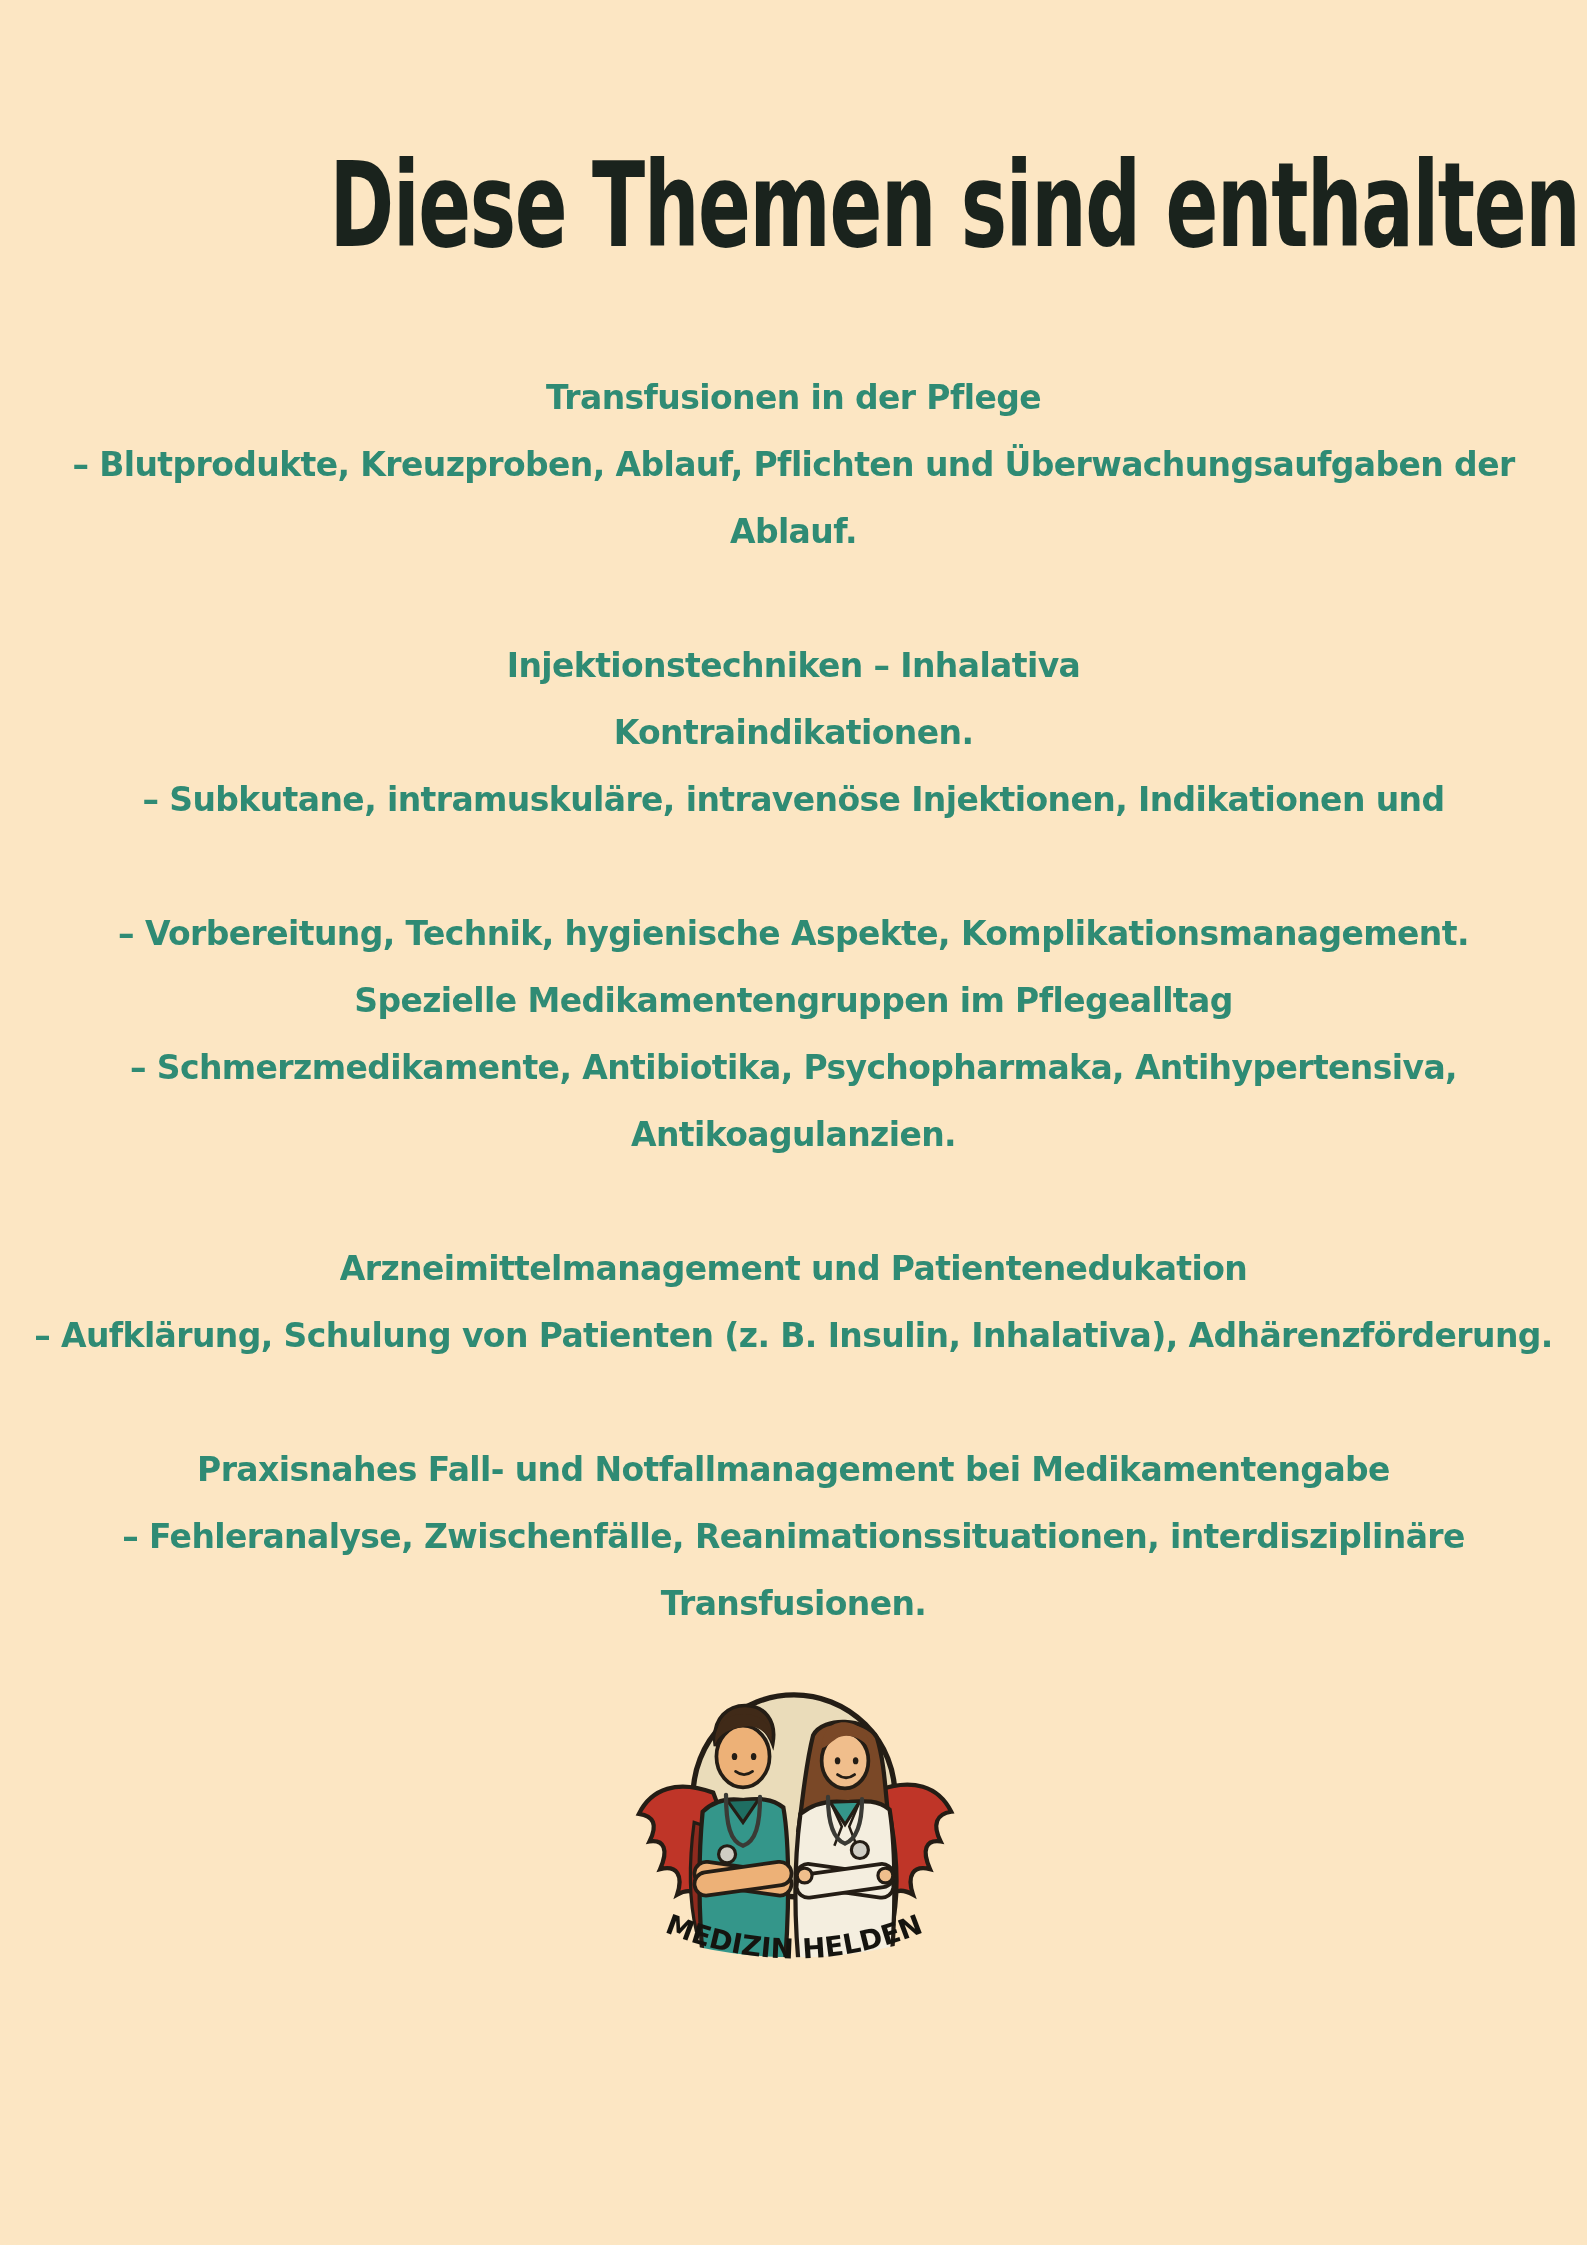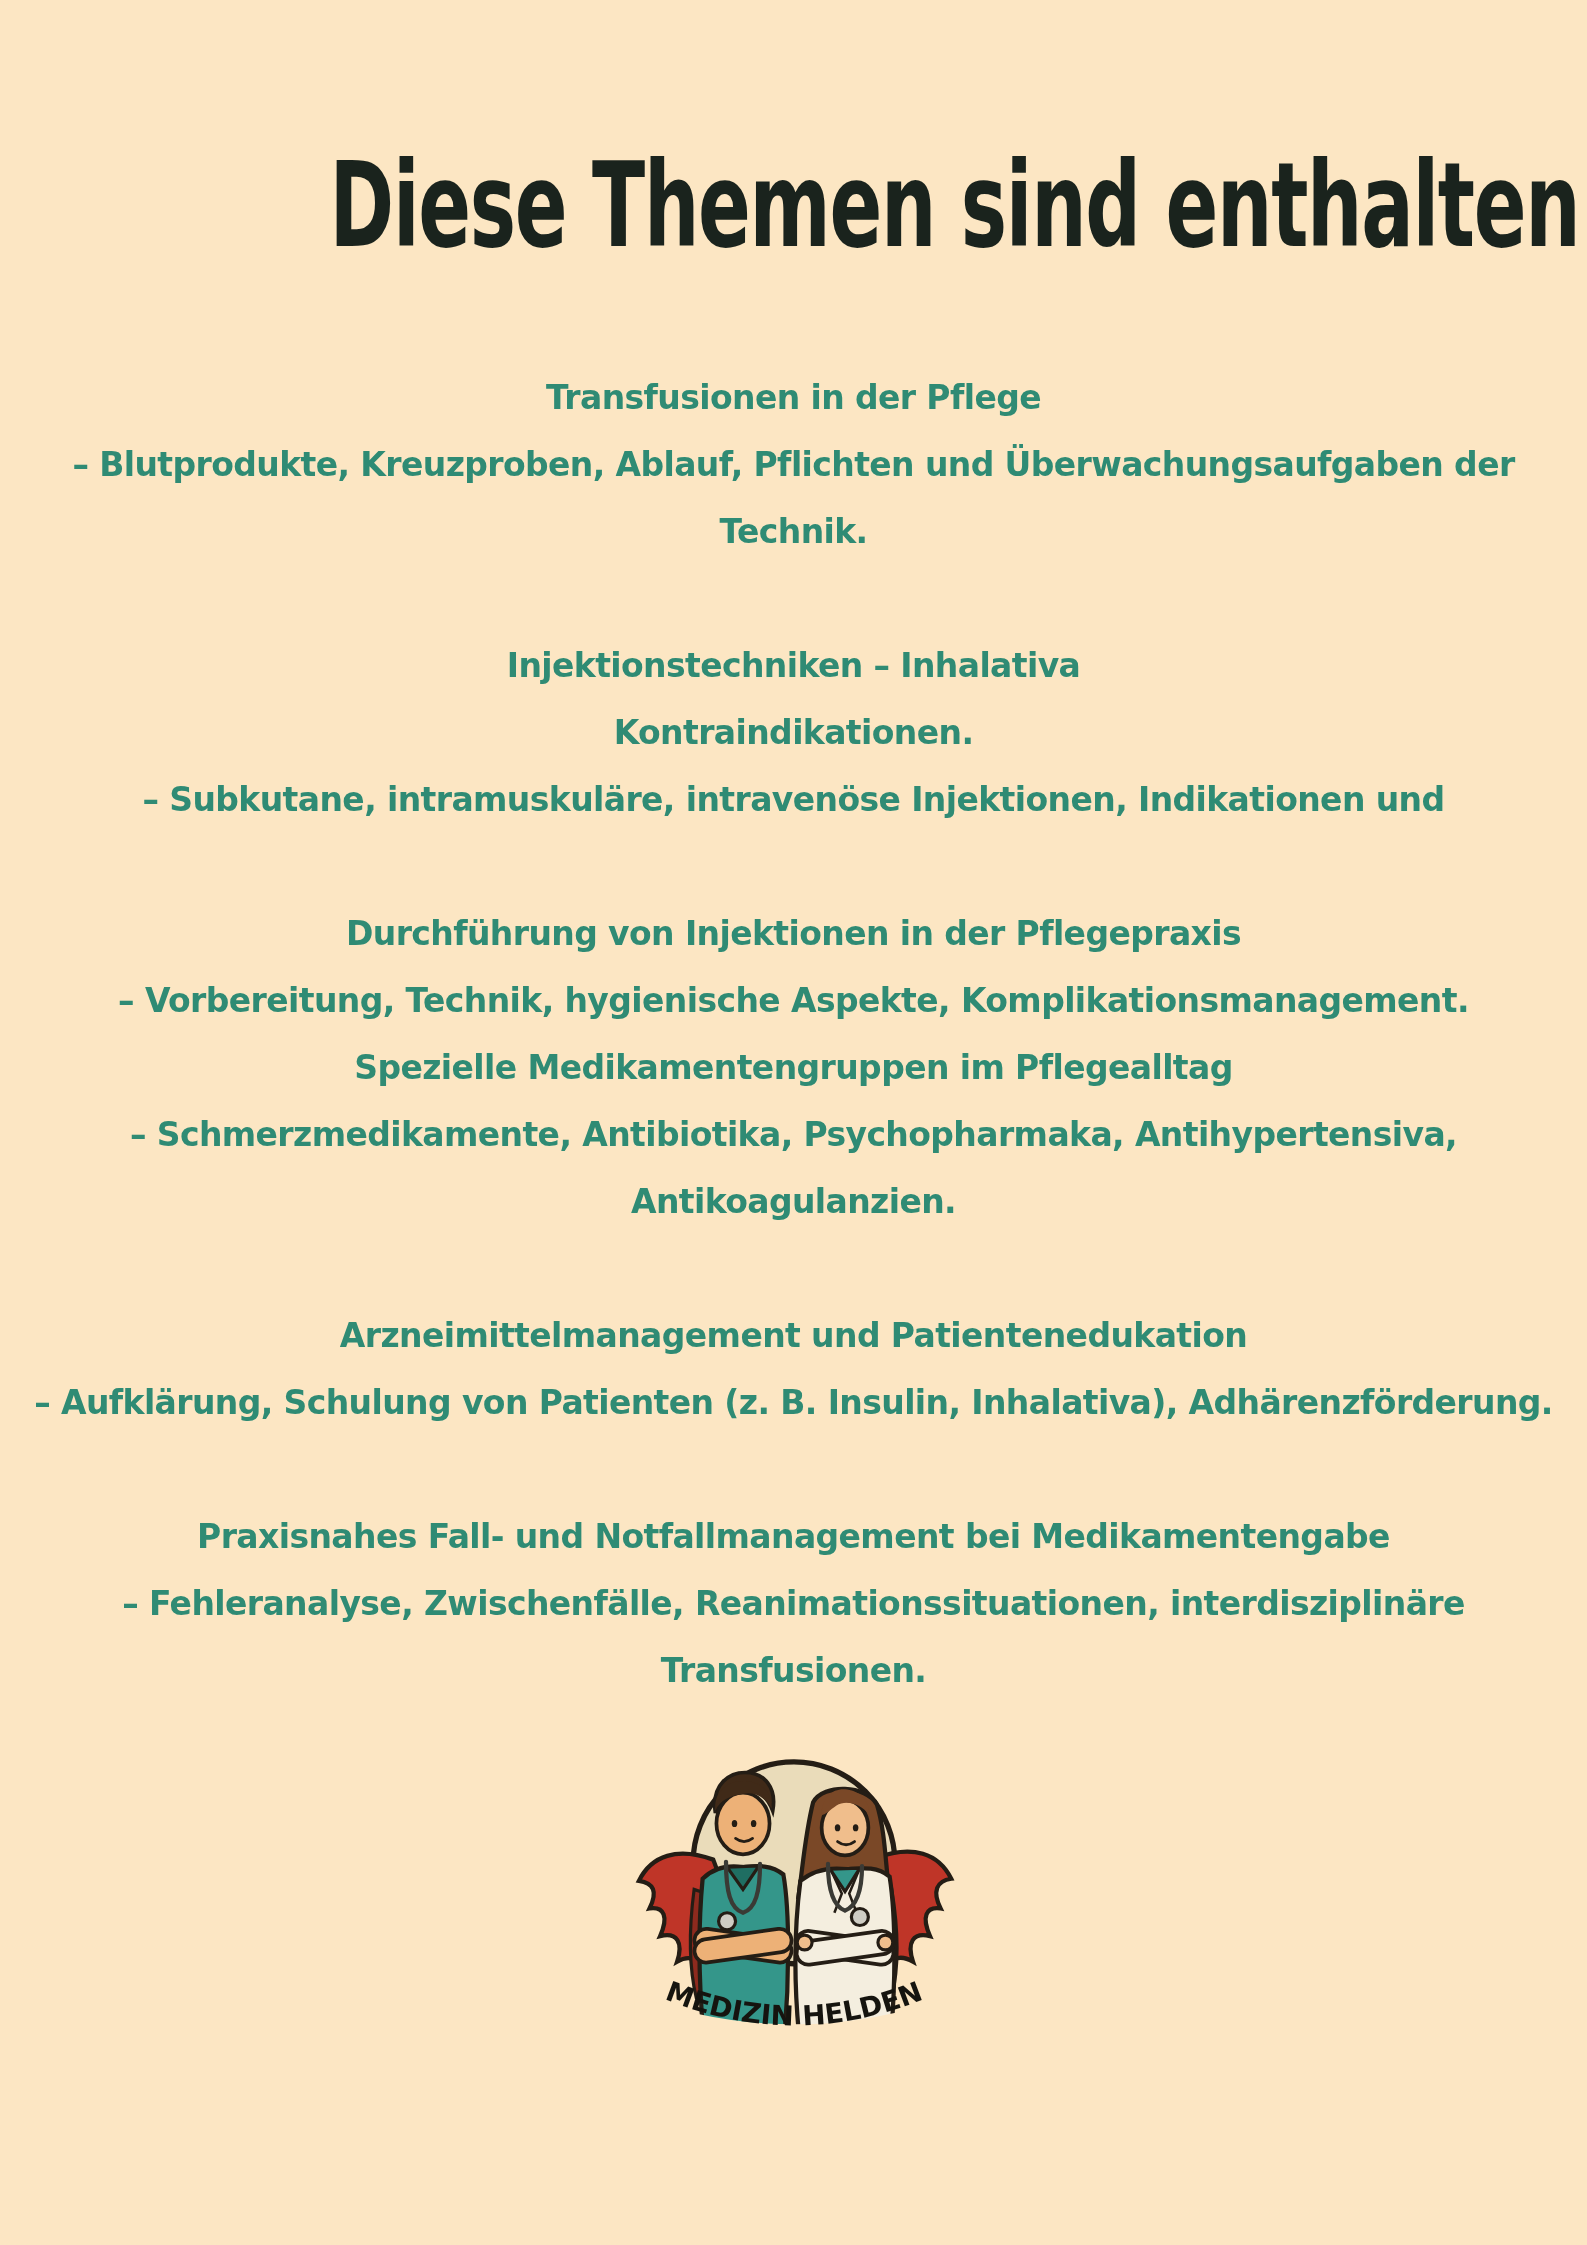--- a/index.html
+++ b/index.html
@@ -74,29 +74,28 @@
 </style>
 </head>
 <body>
 
 <h1 class="title"><span class="title-inner">Diese Themen sind enthalten:</span></h1>
 
 <div class="sections" id="sections">
     <div class="section">
       <div class="heading">Transfusionen in der Pflege</div>
       <div class="line">– Blutprodukte, Kreuzproben, Ablauf, Pflichten und Überwachungsaufgaben der</div>
-      <div class="line">Technik.</div>
+      <div class="line">Ablauf.</div>
     </div>
     <div class="section">
       <div class="heading">Injektionstechniken – Inhalativa</div>
       <div class="line">Kontraindikationen.</div>
       <div class="line">– Subkutane, intramuskuläre, intravenöse Injektionen, Indikationen und</div>
     </div>
     <div class="section">
-      <div class="heading">Durchführung von Injektionen in der Pflegepraxis</div>
       <div class="line">– Vorbereitung, Technik, hygienische Aspekte, Komplikationsmanagement.</div>
     </div>
     <div class="section attached">
       <div class="heading">Spezielle Medikamentengruppen im Pflegealltag</div>
       <div class="line">– Schmerzmedikamente, Antibiotika, Psychopharmaka, Antihypertensiva,</div>
       <div class="line">Antikoagulanzien.</div>
     </div>
     <div class="section">
       <div class="heading">Arzneimittelmanagement und Patientenedukation</div>
       <div class="line">– Aufklärung, Schulung von Patienten (z. B. Insulin, Inhalativa), Adhärenzförderung.</div>

